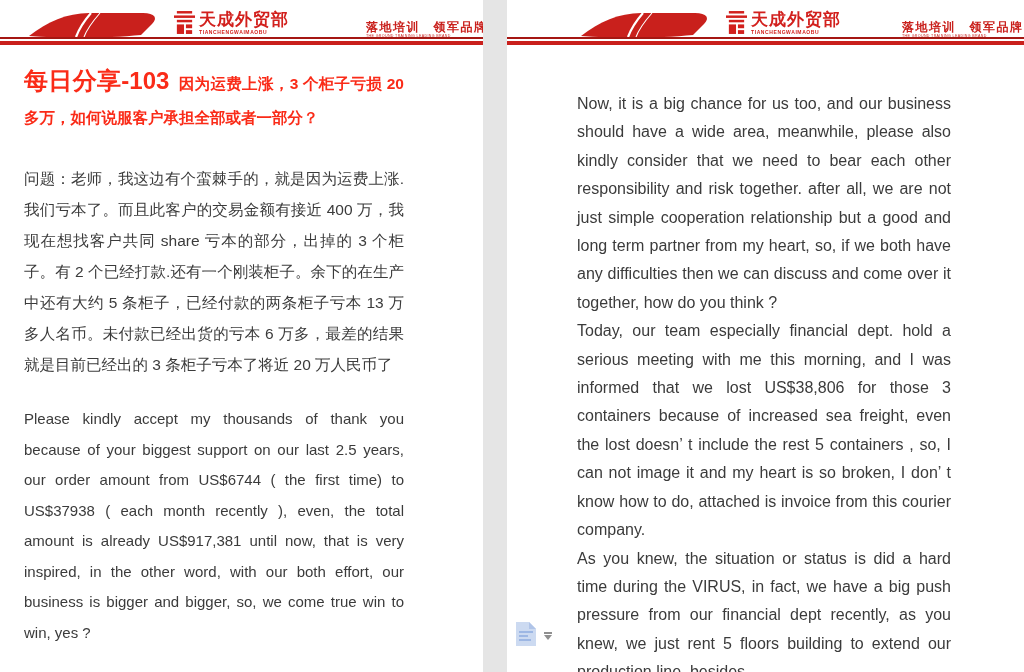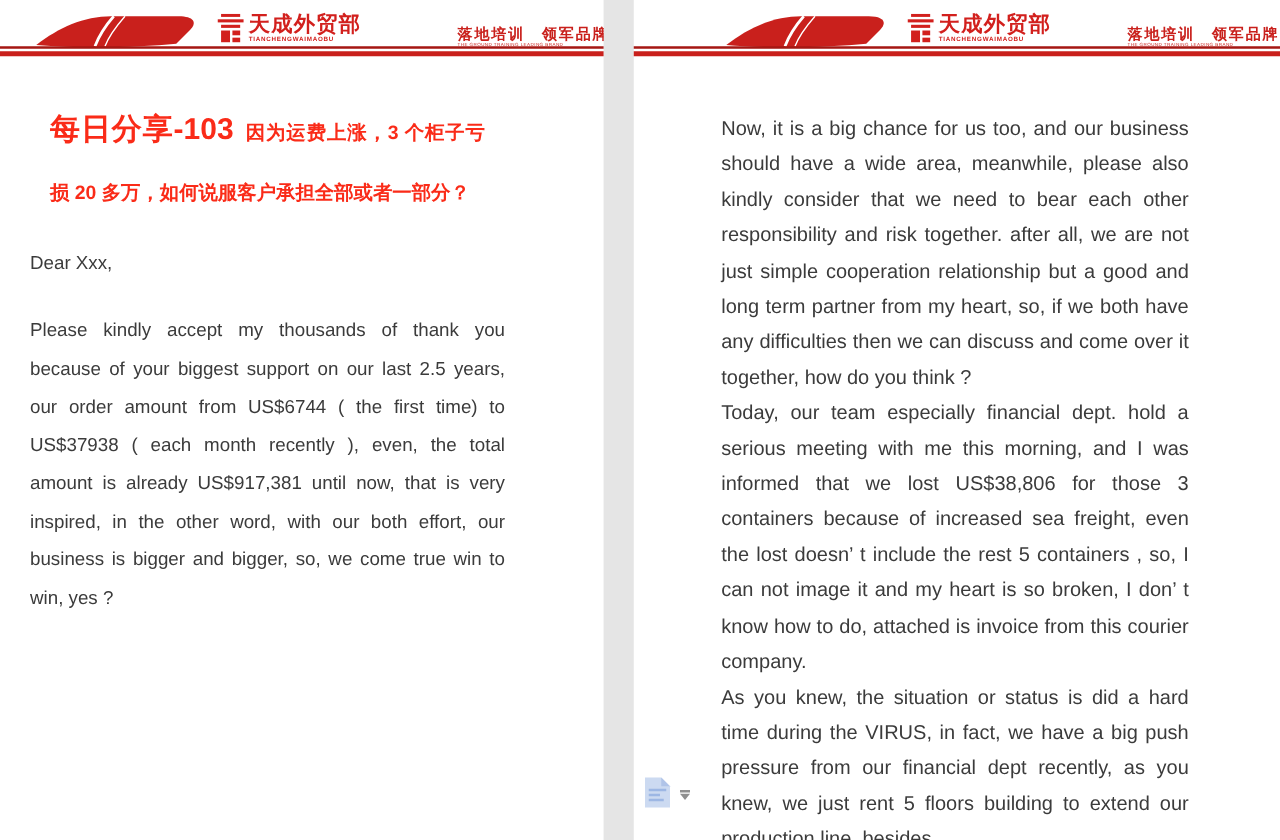--- a/index.html
+++ b/index.html
@@ -29,21 +29,21 @@
   .page-left .tagline{left:366px;}
   .page-right .tagline{left:395px;}
   .tagline-cn{font-size:12px;font-weight:700;color:#c9201c;letter-spacing:1.5px;line-height:12px;white-space:nowrap;}
   .tagline-en{font-size:4px;color:#c9201c;letter-spacing:0.4px;line-height:5px;white-space:nowrap;transform:scale(0.9);transform-origin:left top;}
   .rule{position:absolute;left:0;right:0;top:37px;}
   .rule-thin{height:1.5px;background:#a51713;}
   .rule-thick{height:4px;background:#c9201c;margin-top:2.5px;}
 
   
   .content-left{position:absolute;left:24px;top:64px;width:380px;color:#3b3b3b;}
-  .title-line{margin:16px;line-height:48px;text-align:justify;}
+  .title-line{margin:0;line-height:34px;text-align:justify;}
   .title-big{font-size:24px;font-weight:700;color:#fa2b18;}
   .title-small{font-size:15.5px;font-weight:700;color:#fa2b18;padding-left:9px;}
   .cn-para{margin:28px 0 0 0;font-size:15.5px;line-height:31px;text-align:justify;}
   .en-line{margin:0;font-size:15px;line-height:31px;}
   .en-line.first{margin-top:8px;}
   .en-para-left{margin:24px 0 0 0;font-size:15px;line-height:30.5px;text-align:justify;}
 
   
   .content-right{position:absolute;left:70px;top:90px;width:374px;color:#3b3b3b;}
   .en-para-right{margin:0;font-size:16px;line-height:28.4px;text-align:justify;}
@@ -87,21 +87,21 @@
         <div class="tagline-en">THE GROUND TRAINING LEADING BRAND</div>
       </div>
       <div class="rule">
         <div class="rule-thin"></div>
         <div class="rule-thick"></div>
       </div>
     </div>
 
     <div class="content-left">
       <p class="title-line"><span class="title-big">每日分享-103</span><span class="title-small">因为运费上涨，3 个柜子亏损 20 多万，如何说服客户承担全部或者一部分？</span></p>
-      <p class="en-line first">Dear Xxx,</p>
+      <p class="cn-para">问题：老师，我这边有个蛮棘手的，就是因为运费上涨.我们亏本了。而且此客户的交易金额有接近 400 万，我现在想找客户共同 share 亏本的部分，出掉的 3 个柜子。有 2 个已经打款.还有一个刚装柜子。余下的在生产中还有大约 5 条柜子，已经付款的两条柜子亏本 13 万多人名币。未付款已经出货的亏本 6 万多，最差的结果就是目前已经出的 3 条柜子亏本了将近 20 万人民币了</p>
       <p class="en-para-left">Please kindly accept my thousands of thank you because of your biggest support on our last 2.5 years, our order amount from US$6744 ( the first time) to US$37938 ( each month recently ), even, the total amount is already US$917,381 until now, that is very inspired, in the other word, with our both effort, our business is bigger and bigger, so, we come true win to win, yes ?</p>
     </div>
   </div>
 
   <div class="page-gap"></div>
 
   <div class="page page-right">
     <div class="page-header">
       <svg class="swoosh" viewBox="0 0 138 30" preserveAspectRatio="none">
         <path d="M4 26 C22 12 42 3 64 3 L118 3 C130 3 133 8 127 14 L116 25 C86 28 40 29 4 26 Z" fill="#c9201c"></path>

